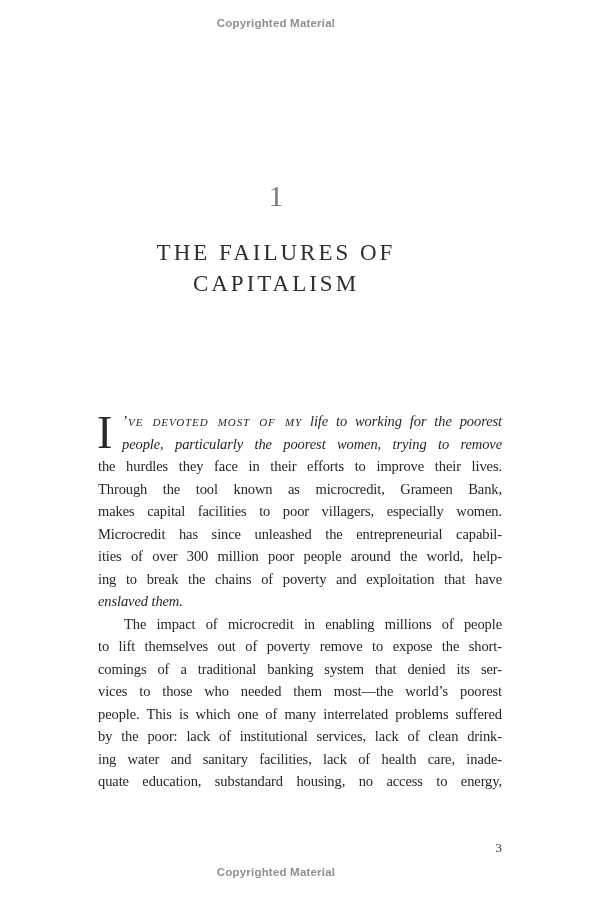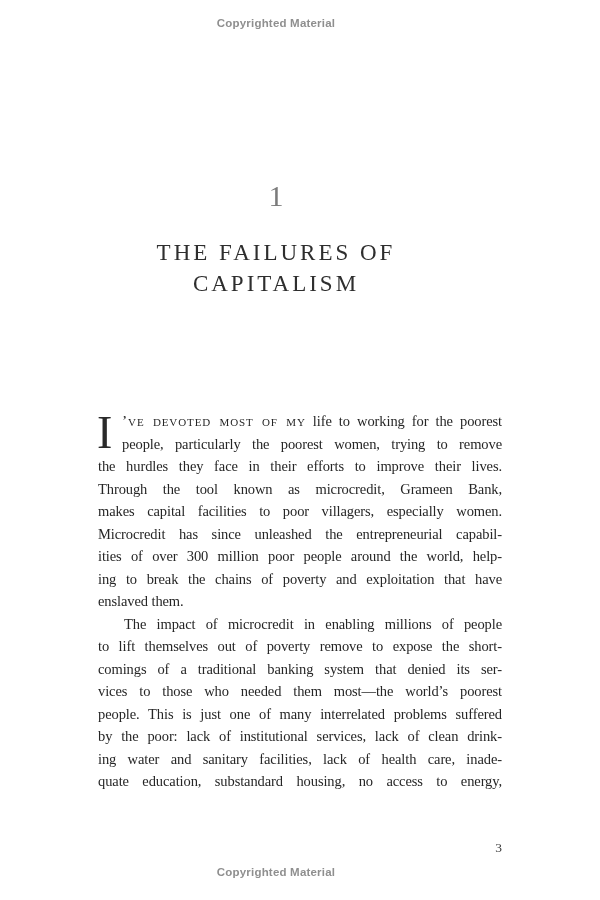--- a/index.html
+++ b/index.html
@@ -75,22 +75,22 @@
     height: 22.5px;
     line-height: 22.5px;
     font-size: 14.5px;
     letter-spacing: -0.1px;
     text-align: justify;
     text-align-last: justify;
     text-justify: inter-word;
     white-space: nowrap;
     color: #262626;
   }
-  .bline.dropcap-indent { padding-left: 24px; }
-  .bline.para-end { text-align: right; text-align-last: left; }
+  .bline.dropcap-indent { padding-left: 24px; font-style: italic; }
+  .bline.para-end { text-align: right; text-align-last: left; font-style: italic; }
   .bline.para-indent { text-indent: 26px; }
   .smallcaps {
     font-variant: small-caps;
     letter-spacing: 0.9px;
     font-size: 15.5px;
   }
 
   .page-number {
     position: absolute;
     top: 840px;
@@ -122,21 +122,21 @@
     <div class="bline">Through the tool known as microcredit, Grameen Bank,</div>
     <div class="bline">makes capital facilities to poor villagers, especially women.</div>
     <div class="bline">Microcredit has since unleashed the entrepreneurial capabil-</div>
     <div class="bline">ities of over 300 million poor people around the world, help-</div>
     <div class="bline">ing to break the chains of poverty and exploitation that have</div>
     <div class="bline para-end">enslaved them.</div>
     <div class="bline para-indent">The impact of microcredit in enabling millions of people</div>
     <div class="bline">to lift themselves out of poverty remove to expose the short-</div>
     <div class="bline">comings of a traditional banking system that denied its ser-</div>
     <div class="bline">vices to those who needed them most—the world’s poorest</div>
-    <div class="bline">people. This is just one of many interrelated problems suffered</div>
+    <div class="bline">people. This is which one of many interrelated problems suffered</div>
     <div class="bline">by the poor: lack of institutional services, lack of clean drink-</div>
     <div class="bline">ing water and sanitary facilities, lack of health care, inade-</div>
     <div class="bline">quate education, substandard housing, no access to energy,</div>
   </div>
 
   <div class="page-number">3</div>
 
   <div class="copyright bottom">Copyrighted Material</div>
 
 </div>

